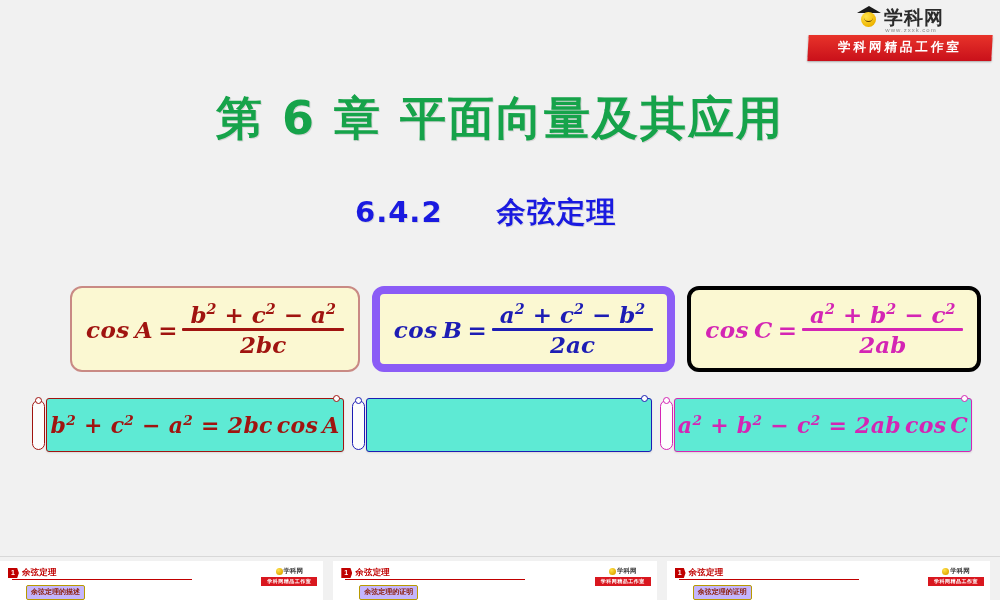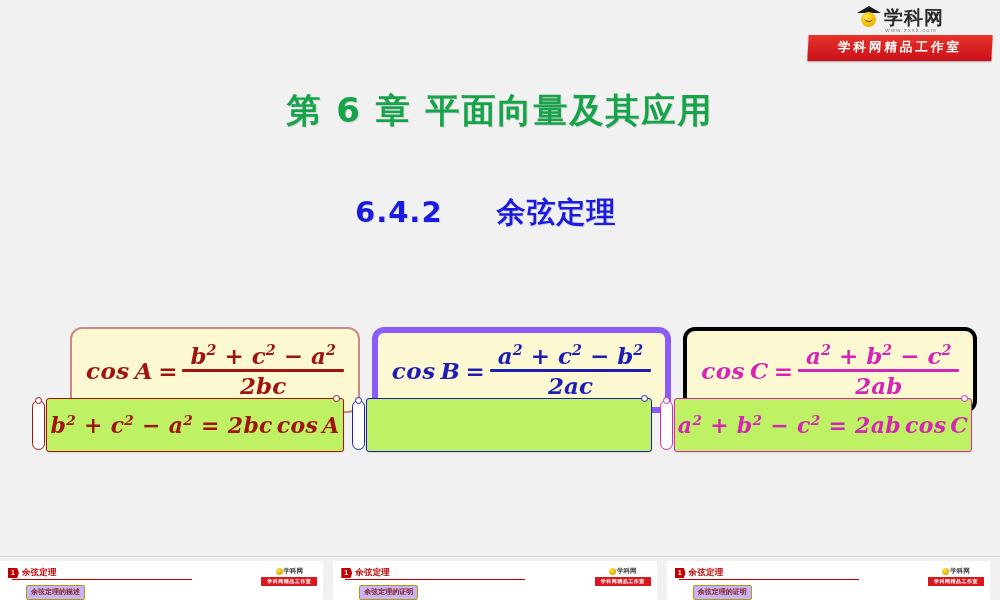--- a/index.html
+++ b/index.html
@@ -95,21 +95,21 @@
   }
 
   
   #main-title {
     position: absolute;
     left: 0; top: 88px;
     width: 1000px;
     text-align: center;
     font-family: "DejaVu Sans", "Liberation Sans", sans-serif;
     font-weight: bold;
-    font-size: 34px;
+    font-size: 46px;
     letter-spacing: 2px;
     color: #16a34a;
     text-shadow: 1px 1px 0 rgba(0,0,0,.12);
   }
 
   
   #subtitle {
     position: absolute;
     left: 355px; top: 190px;
     width: 270px;
@@ -132,24 +132,23 @@
     align-items: flex-start;
     gap: 12px;
   }
   .fbox {
     background: #fbf8d2;
     border-radius: 12px;
     height: 86px;
     display: flex;
     justify-content: center;
     padding: 0 14px;
-    margin-top: 41px;
   }
   .fbox.red    { border: 2px solid #c98a84; width: 305px; }
-  .fbox.blue   { border: 6px solid #8b5cf6; width: 324px; }
+  .fbox.blue   { border: 8px solid #8b5cf6; width: 324px; }
   .fbox.pink   { border: 4px solid #000000; width: 297px; }
 
   
   .math {
     font-family: "DejaVu Serif", "Liberation Serif", serif;
     font-style: italic;
     font-weight: bold;
     white-space: nowrap;
   }
   .eq-line {
@@ -195,21 +194,21 @@
   .plaque {
     position: relative;
     height: 54px;
     padding-left: 14px;
   }
   .plaque .sheet {
     position: relative;
     height: 54px;
     border: 1.6px solid currentColor;
     border-radius: 3px;
-    background: #bef264;
+    background: #5eead4;
     display: flex;
     align-items: center;
     justify-content: center;
     padding: 0 16px;
     box-shadow: 0 1px 2px rgba(0,0,0,.10);
   }
   .plaque .roll {
     position: absolute;
     left: 0; top: 2px;
     width: 13px; height: 50px;

